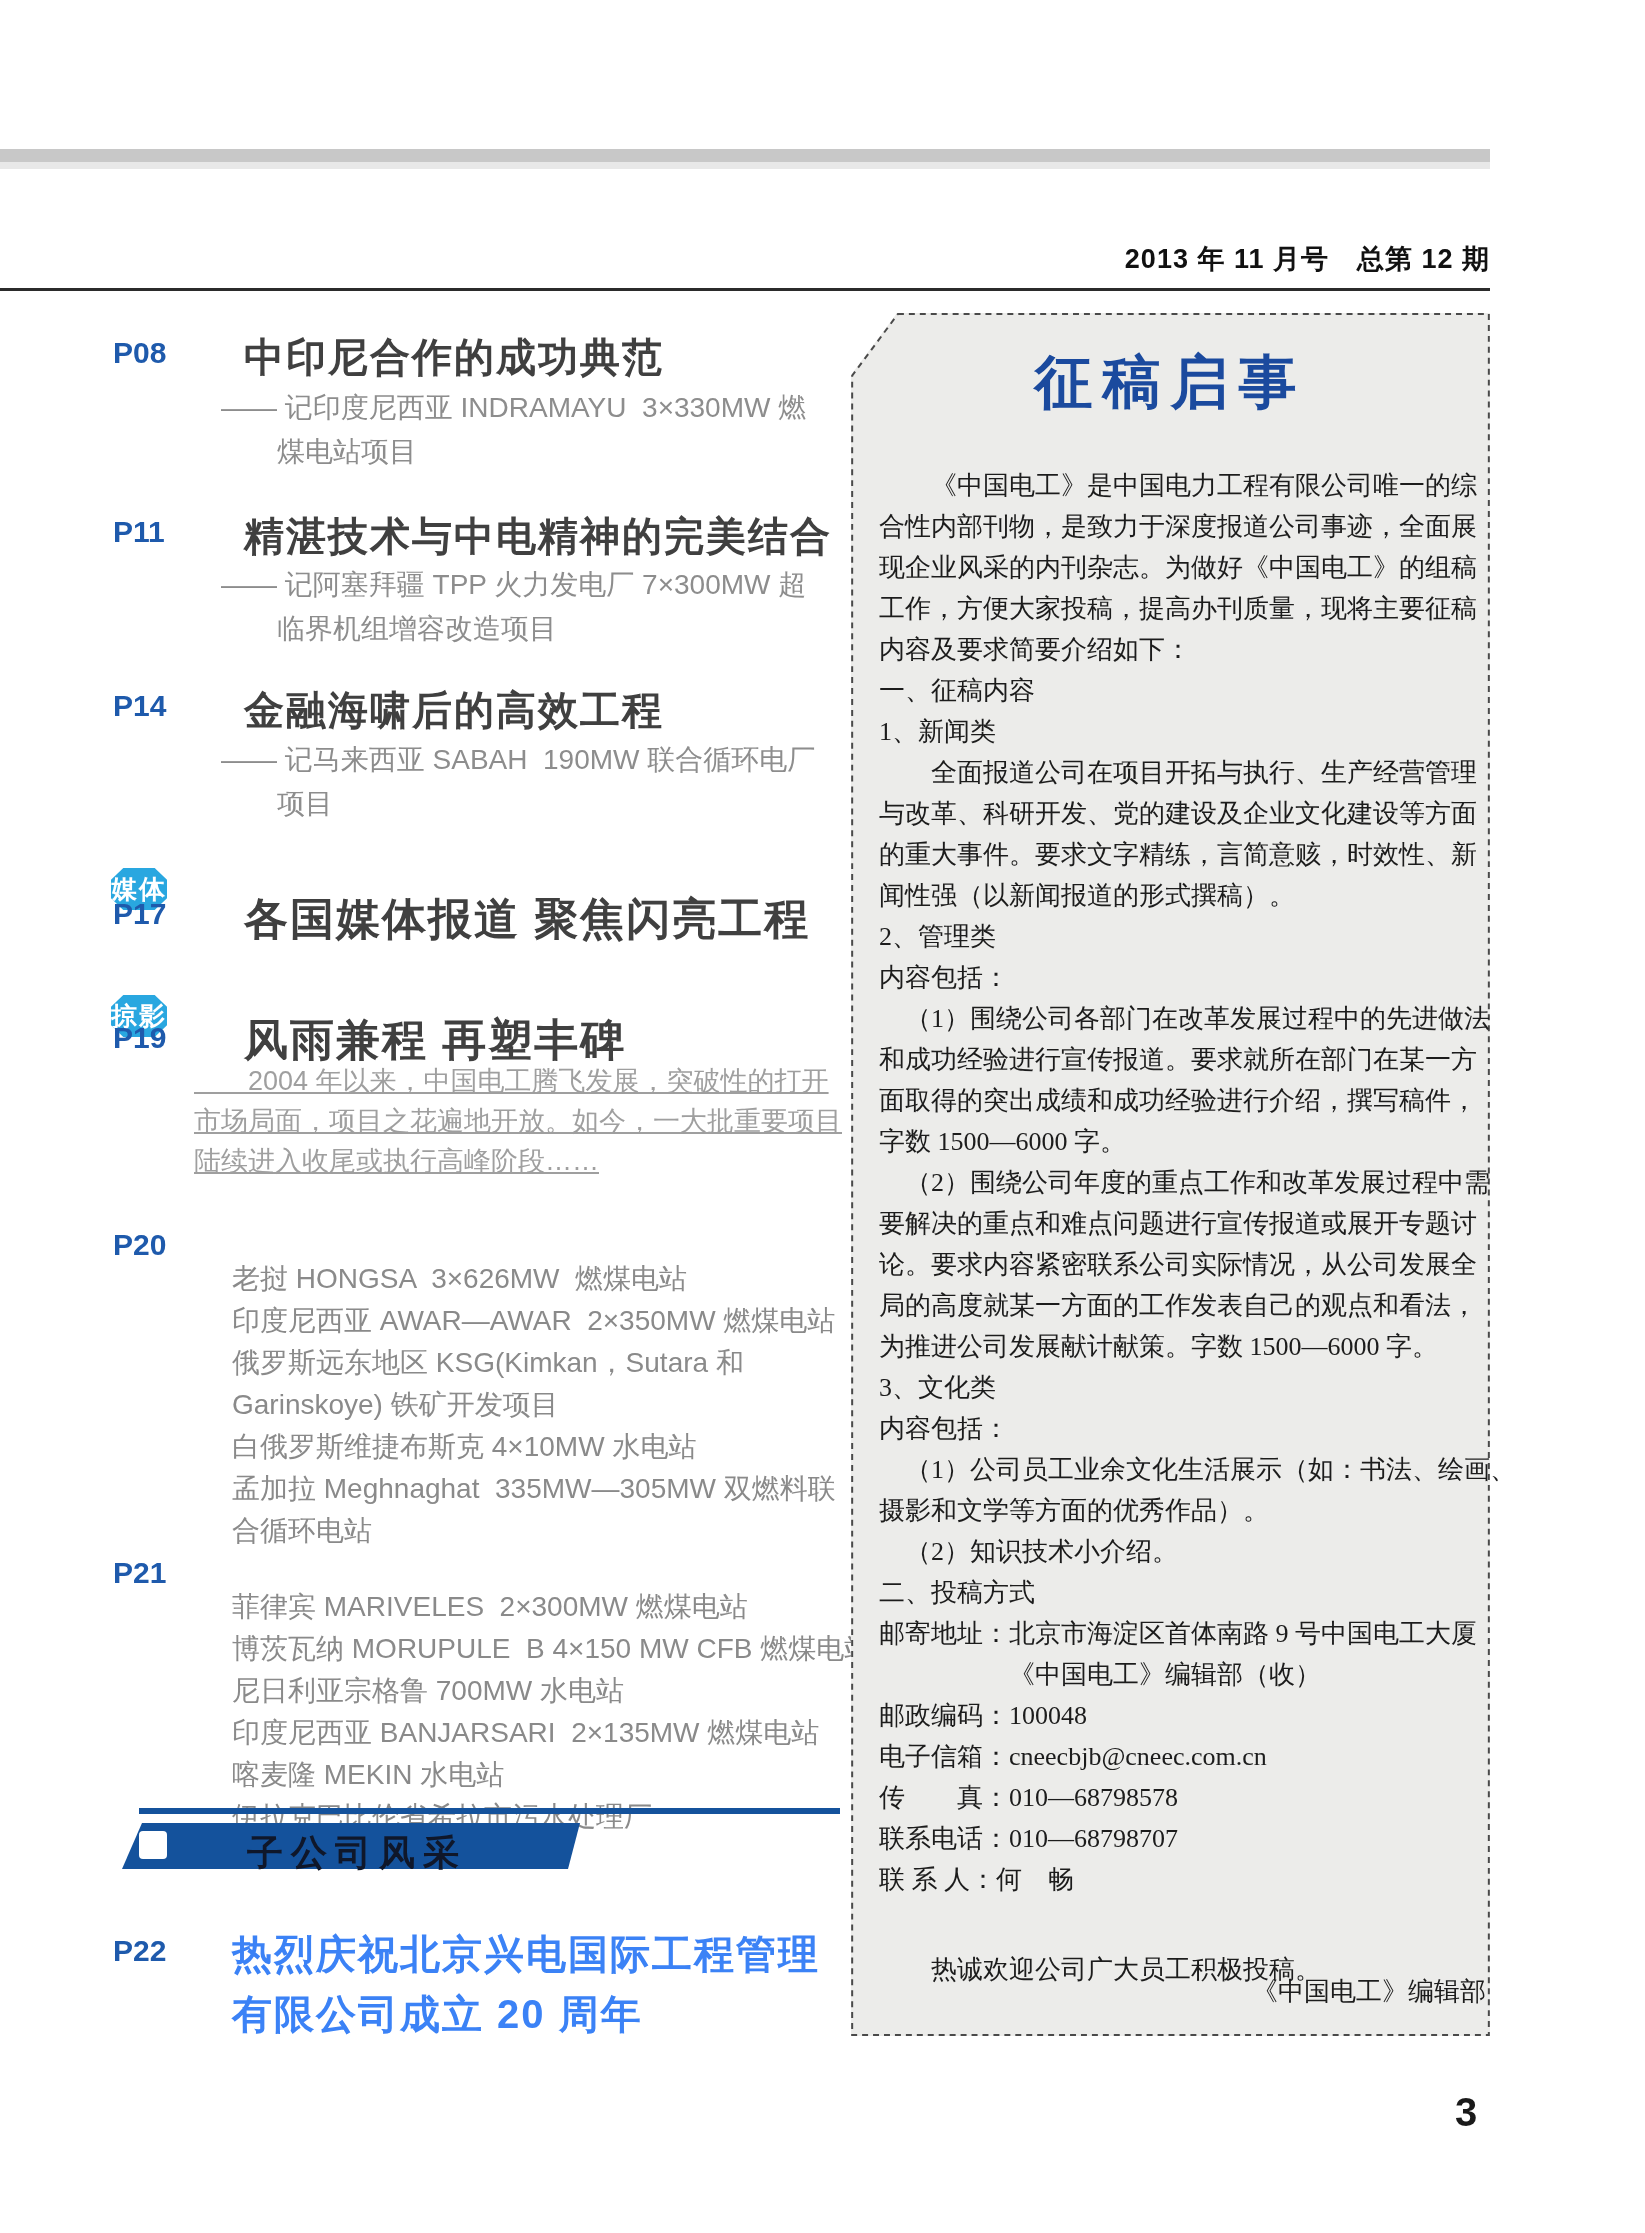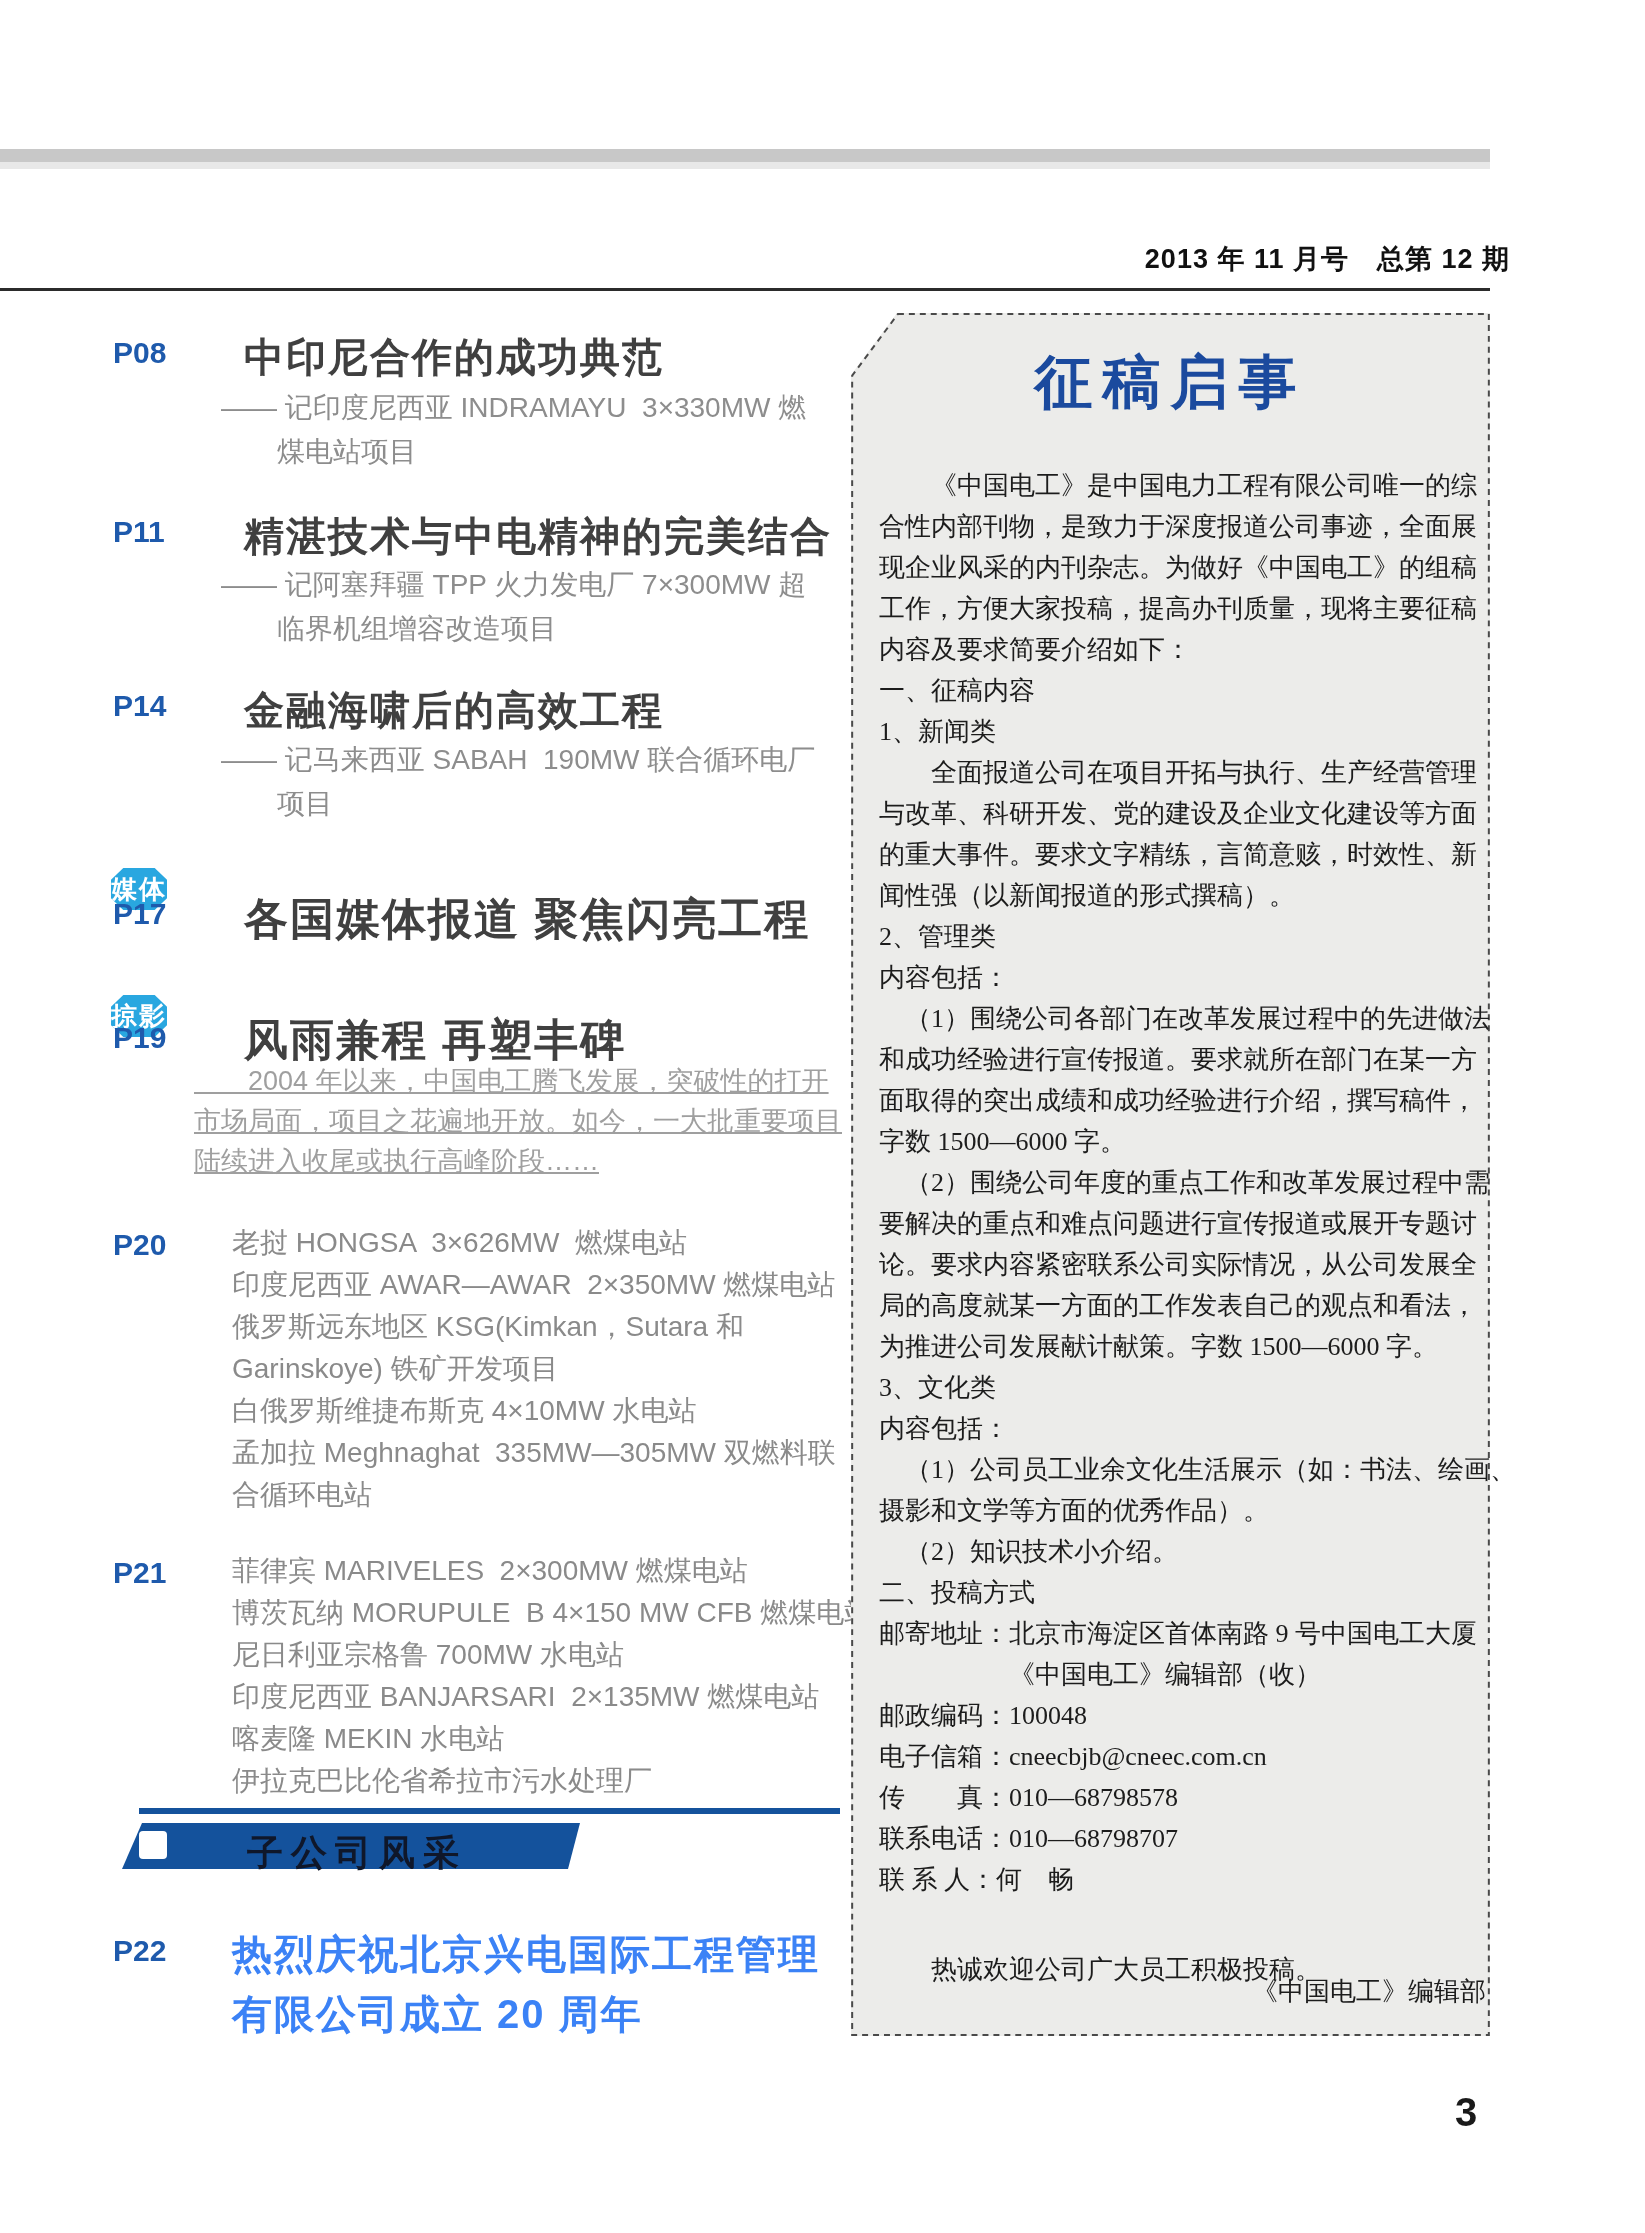--- a/index.html
+++ b/index.html
@@ -3,29 +3,29 @@
 <meta charset="utf-8">
 <style>
   html,body{margin:0;padding:0;background:#fff;}
   .page{position:relative;width:1646px;height:2234px;background:#ffffff;overflow:hidden;
         font-family:"Liberation Sans",sans-serif;}
   .abs{position:absolute;}
   
   .topbar{left:0;top:149px;width:1490px;height:13px;background:#c8c8c8;}
   .topbar2{left:0;top:162px;width:1490px;height:7px;background:#e8e8e8;}
   .issue{top:241px;left:0;width:1490px;text-align:right;font-size:27px;font-weight:bold;color:#111;
-         letter-spacing:1px;margin-left:20px;}
+         letter-spacing:1px;}
   .rule{left:0;top:288px;width:1490px;height:3px;background:#2b2b2b;}
   
   .plabel{position:absolute;left:113px;width:90px;font-size:30px;font-weight:bold;color:#1e5aac;
           font-family:"Liberation Sans",sans-serif;}
   .entry-title{position:absolute;left:232px;font-size:40px;font-weight:bold;color:#404040;letter-spacing:2px;white-space:nowrap;margin-left:12px;}
   .entry-title.big{font-size:44px;}
   .subs{position:absolute;left:221px;font-size:28px;color:#8d8d8d;line-height:44px;white-space:pre;}
-  .list{position:absolute;left:232px;font-size:28px;color:#8a8a8a;line-height:42px;white-space:pre;}
+  .list{position:absolute;left:232px;font-size:28px;color:#8a8a8a;line-height:42px;white-space:pre;margin-top:36px;}
   .summary{position:absolute;left:194px;font-size:27px;color:#9f9f9f;line-height:40px;white-space:pre;text-decoration:underline;}
   .badge{position:absolute;left:111px;width:56px;height:42px;background:#29a7e0;color:#fff;
          font-size:26px;font-weight:bold;display:flex;align-items:center;justify-content:center;
          letter-spacing:2px;clip-path:polygon(22% 0,78% 0,100% 28%,100% 72%,78% 100%,22% 100%,0 72%,0 28%);margin-top:32px;}
   
   .banner-line{left:139px;top:1808px;width:701px;height:6px;background:#14529c;}
   .banner{left:122px;top:1823px;width:458px;height:46px;background:#14529c;
           clip-path:polygon(20px 0,100% 0,calc(100% - 12px) 100%,0 100%);}
   .banner-square{left:139px;top:1831px;width:28px;height:28px;background:#ffffff;border-radius:4px;}
   .banner-text{left:247px;top:1829px;color:#0f172a;font-size:36px;font-weight:bold;letter-spacing:8px;white-space:nowrap;}

